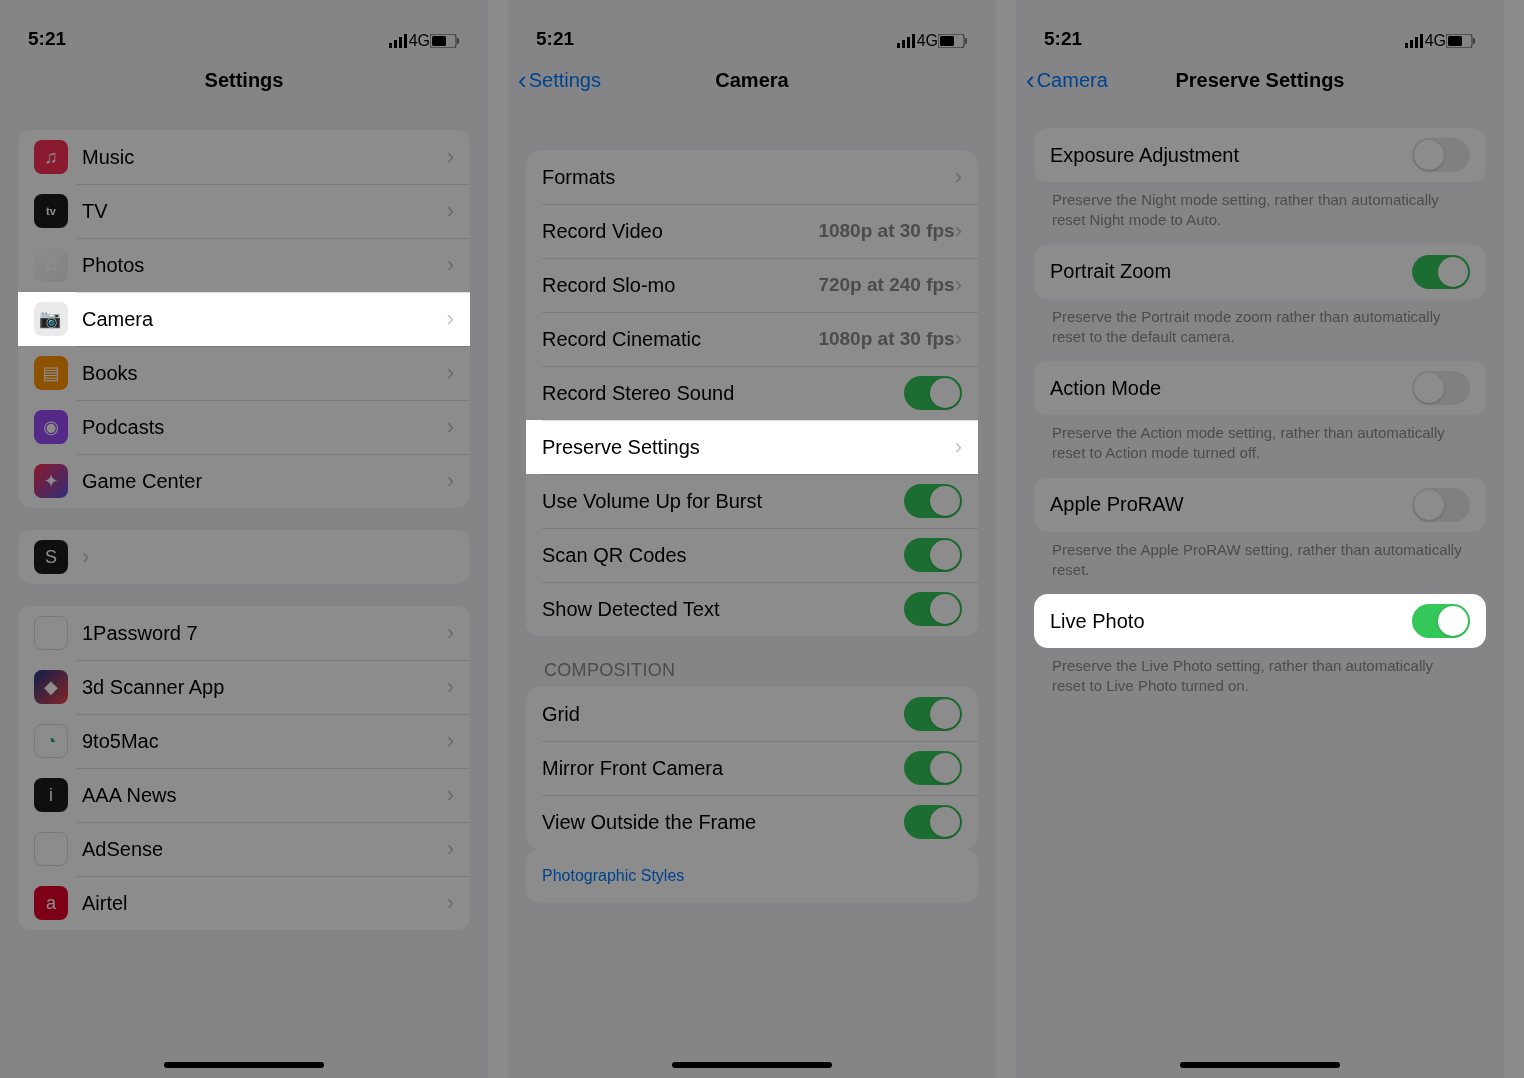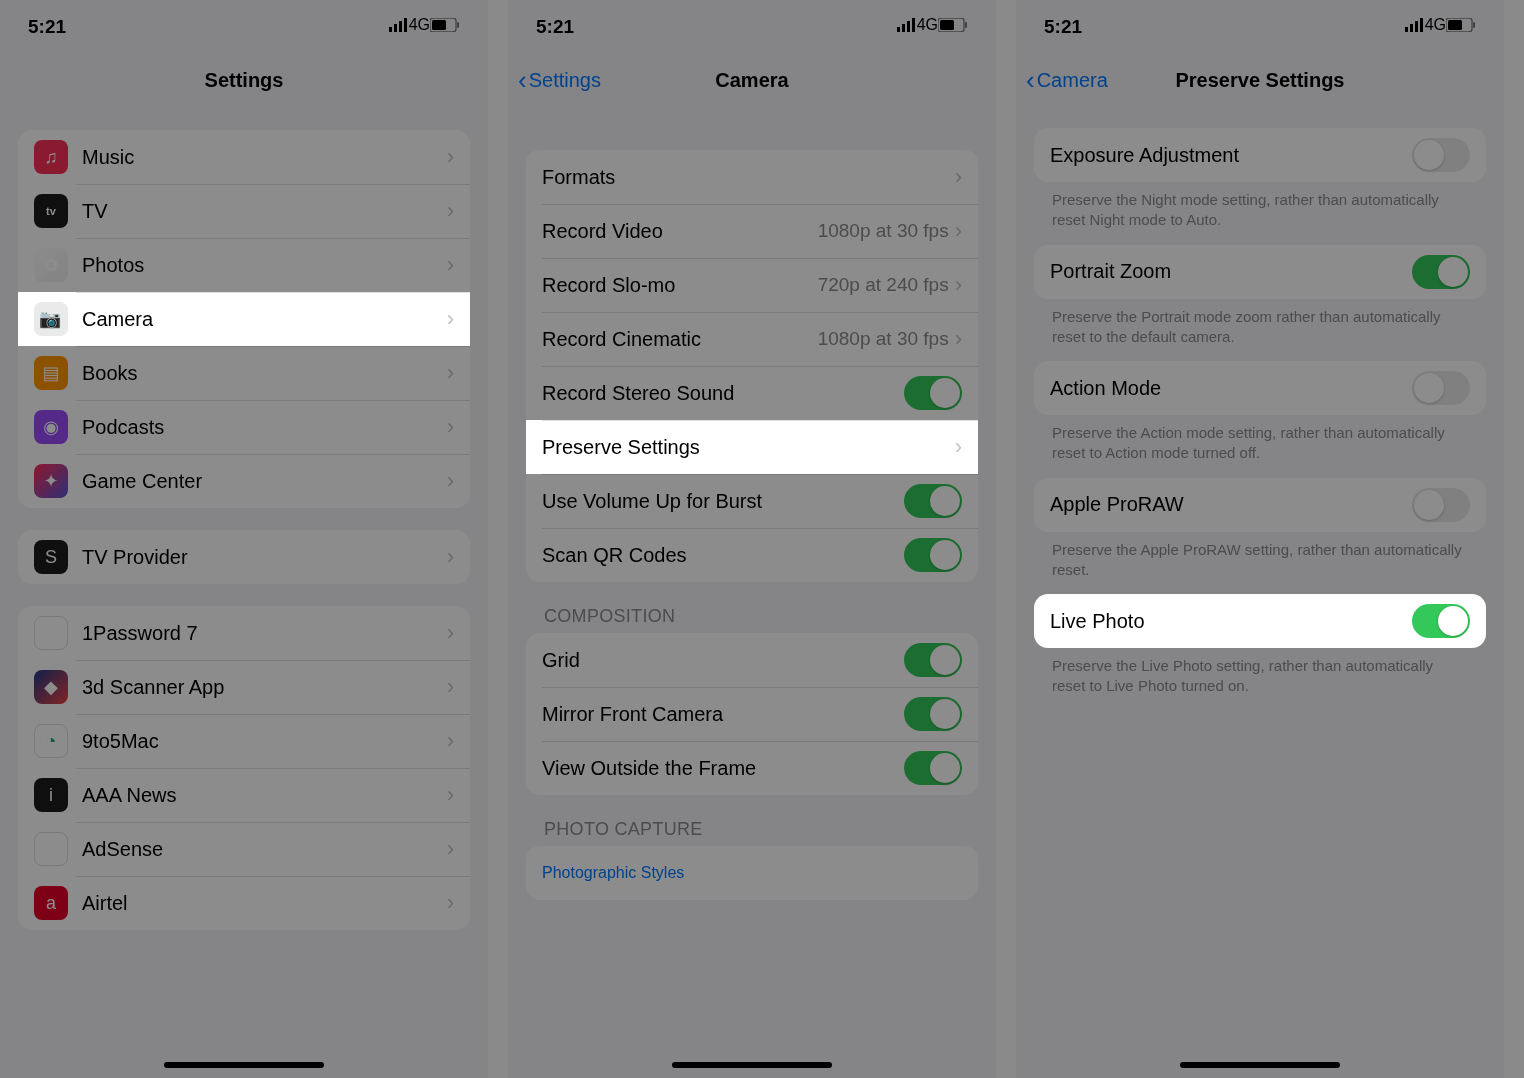--- a/index.html
+++ b/index.html
@@ -25,23 +25,23 @@
   .dim-overlay {
     position: absolute;
     inset: 0;
     background: rgba(0,0,0,0.45);
     pointer-events: none;
     z-index: 50;
   }
   .status-bar {
     height: 52px;
     display: flex;
-    align-items: flex-start;
+    align-items: flex-end;
     justify-content: space-between;
-    padding: 16px 28px;
+    padding: 2px 28px;
     font-size: 19px;
     font-weight: 600;
   }
   .status-right { display: flex; align-items: center; font-size: 16px; font-weight: 500;}
   .signal-icon, .battery-icon { display: inline-flex; align-items: center; }
   .nav-bar {
     height: 56px;
     display: flex;
     align-items: center;
     justify-content: center;
@@ -89,21 +89,21 @@
     left: 16px;
   }
   .app-icon {
     width: 34px; height: 34px; border-radius: 8px;
     margin-right: 14px;
     flex-shrink: 0;
     display: flex; align-items: center; justify-content: center;
     font-size: 18px; color: #fff;
   }
   .row-label { font-size: 20px; flex: 1; }
-  .row-detail { color: #8a8a8e; font-size: 19px; margin-right: 6px;}
+  .row-detail { color: #8a8a8e; font-size: 19px;  font-weight: bold;}
   .chevron {
     color: #c4c4c6;
     font-size: 22px;
     font-weight: 300;
   }
   .toggle {
     width: 58px; height: 34px; border-radius: 17px;
     position: relative;
     background: #e9e9eb;
     flex-shrink: 0;
@@ -221,21 +221,20 @@
         </div>
         <div class="row">
           <div class="app-icon ic-gamecenter">✦</div>
           <span class="row-label">Game Center</span>
           <span class="chevron">›</span>
         </div>
       </div>
       <div class="group">
         <div class="row">
           <div class="app-icon ic-tvprovider">S</div>
-          <span class="row-label">TV Provider</span>
           <span class="chevron">›</span>
         </div>
       </div>
       <div class="group">
         <div class="row">
           <div class="app-icon ic-1password">◯</div>
           <span class="row-label">1Password 7</span>
           <span class="chevron">›</span>
         </div>
         <div class="row">
@@ -334,20 +333,26 @@
           <div class="toggle on">
             <div class="knob"></div>
           </div>
         </div>
         <div class="row no-icon">
           <span class="row-label">Scan QR Codes</span>
           <div class="toggle on">
             <div class="knob"></div>
           </div>
         </div>
+        <div class="row no-icon">
+          <span class="row-label">Show Detected Text</span>
+          <div class="toggle on">
+            <div class="knob"></div>
+          </div>
+        </div>
       </div>
     <div class="section-header">Composition</div>
     <div class="group" id="s2-g2" style="margin-top:0">
         <div class="row no-icon">
           <span class="row-label">Grid</span>
           <div class="toggle on">
             <div class="knob"></div>
           </div>
         </div>
         <div class="row no-icon">
@@ -356,21 +361,20 @@
             <div class="knob"></div>
           </div>
         </div>
         <div class="row no-icon">
           <span class="row-label">View Outside the Frame</span>
           <div class="toggle on">
             <div class="knob"></div>
           </div>
         </div>
       </div>
-    <div class="section-header">Photo Capture</div>
     <div class="group" style="margin-top:0">
       <div class="row no-icon">
         <span class="row-label link-blue">Photographic Styles</span>
       </div>
     </div>
   </div>
   <div class="home-indicator"></div>
 </div>
 
 <div class="phone p3">

